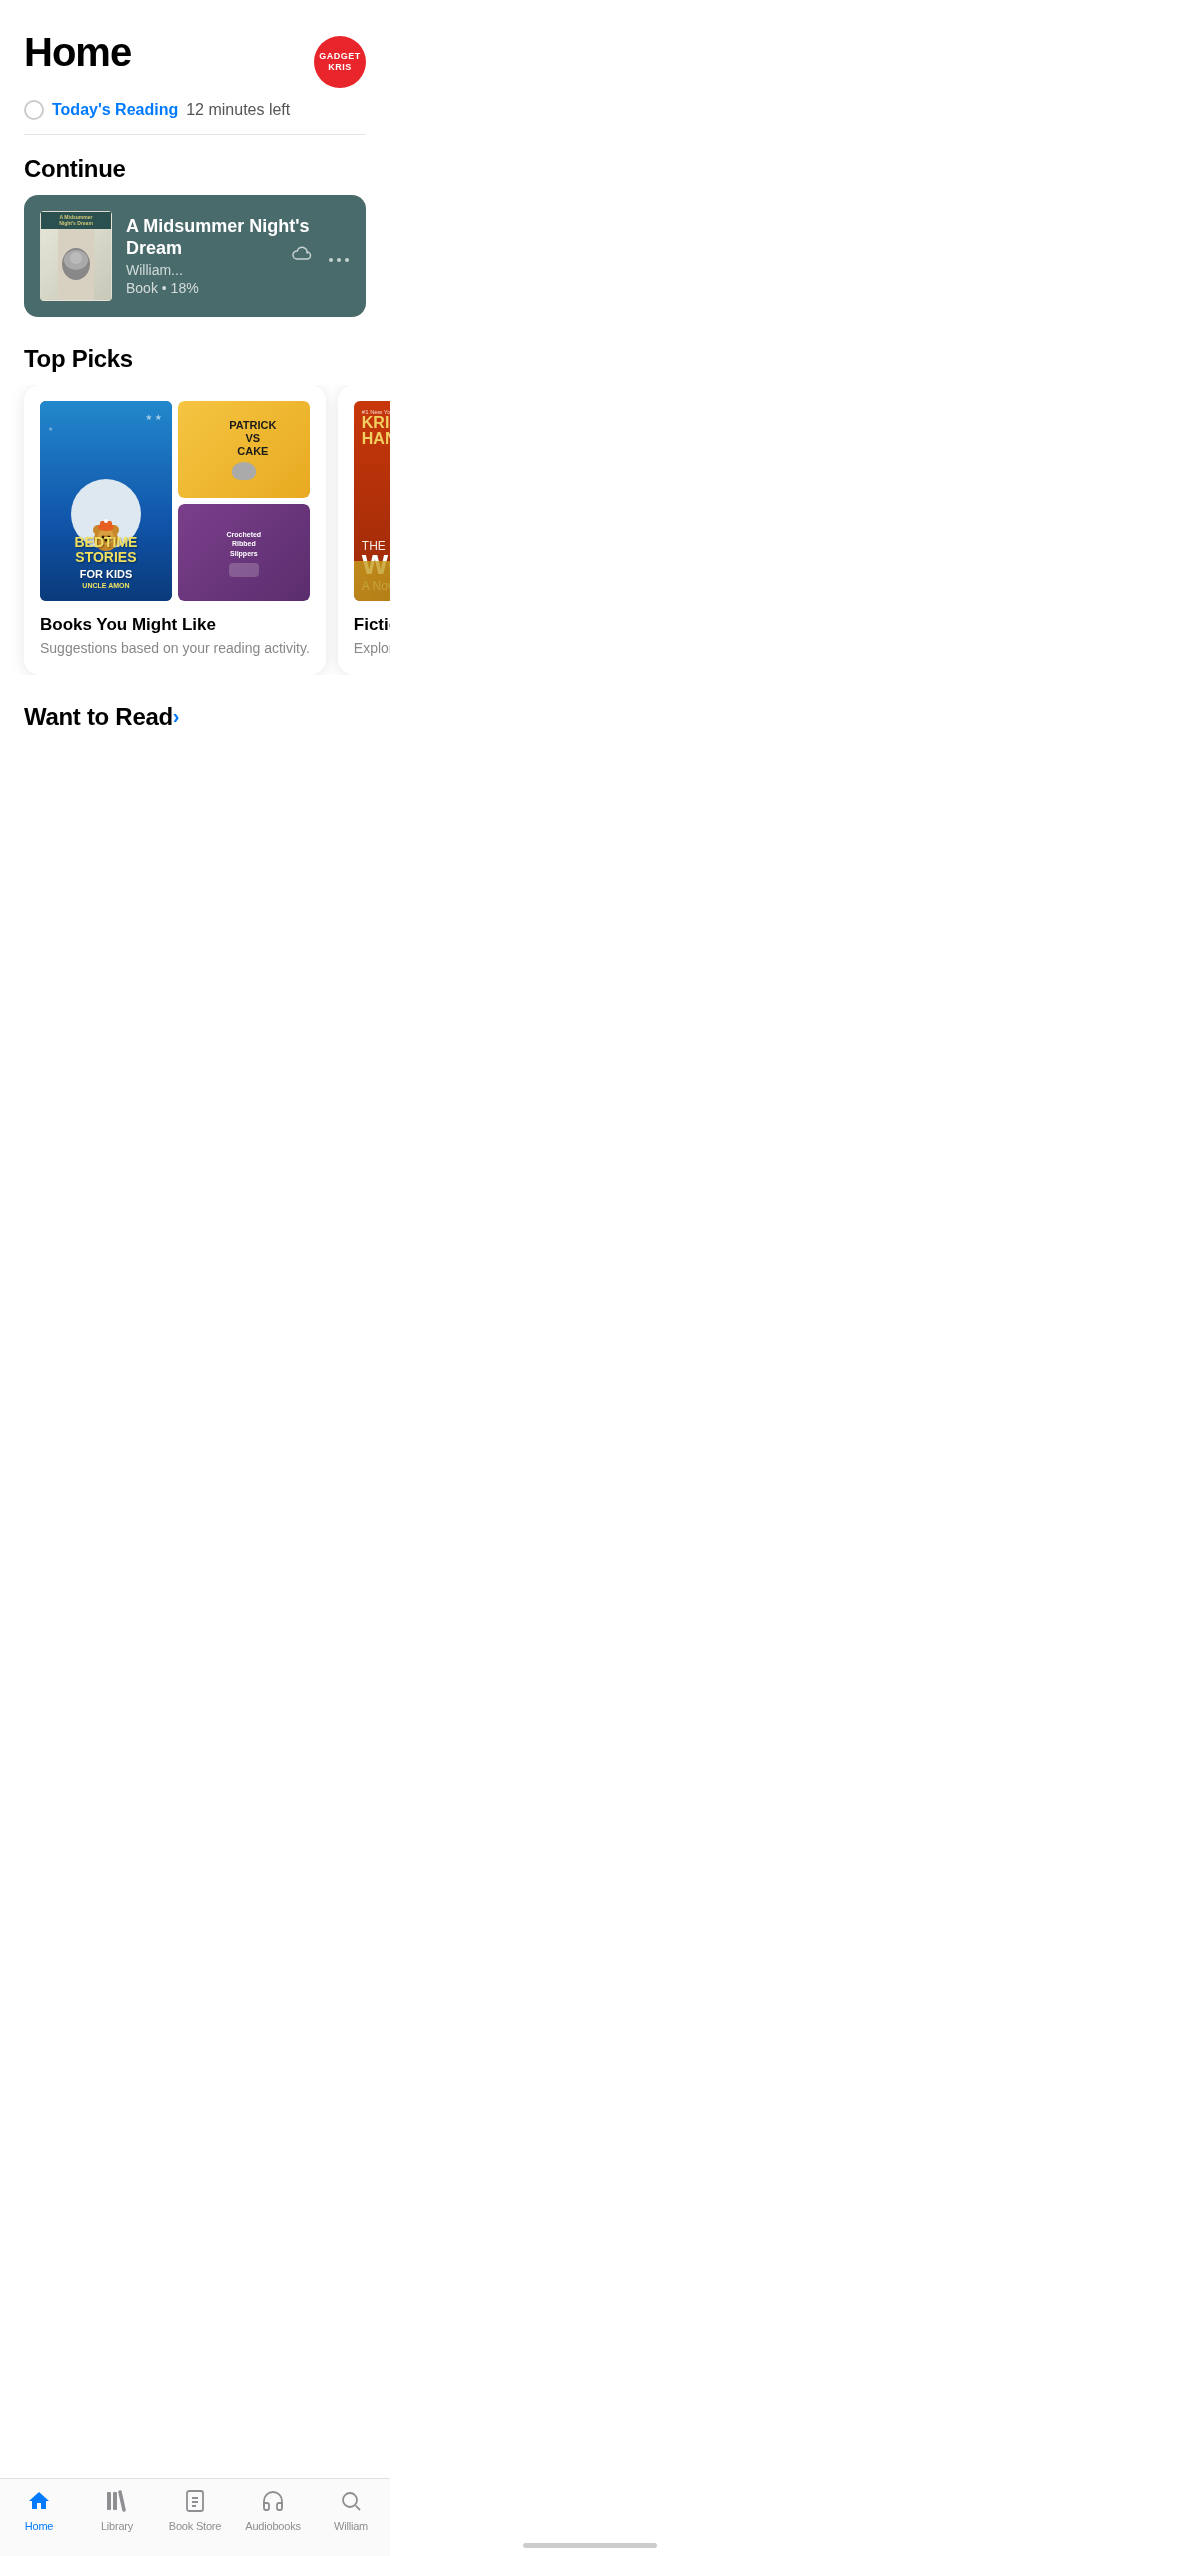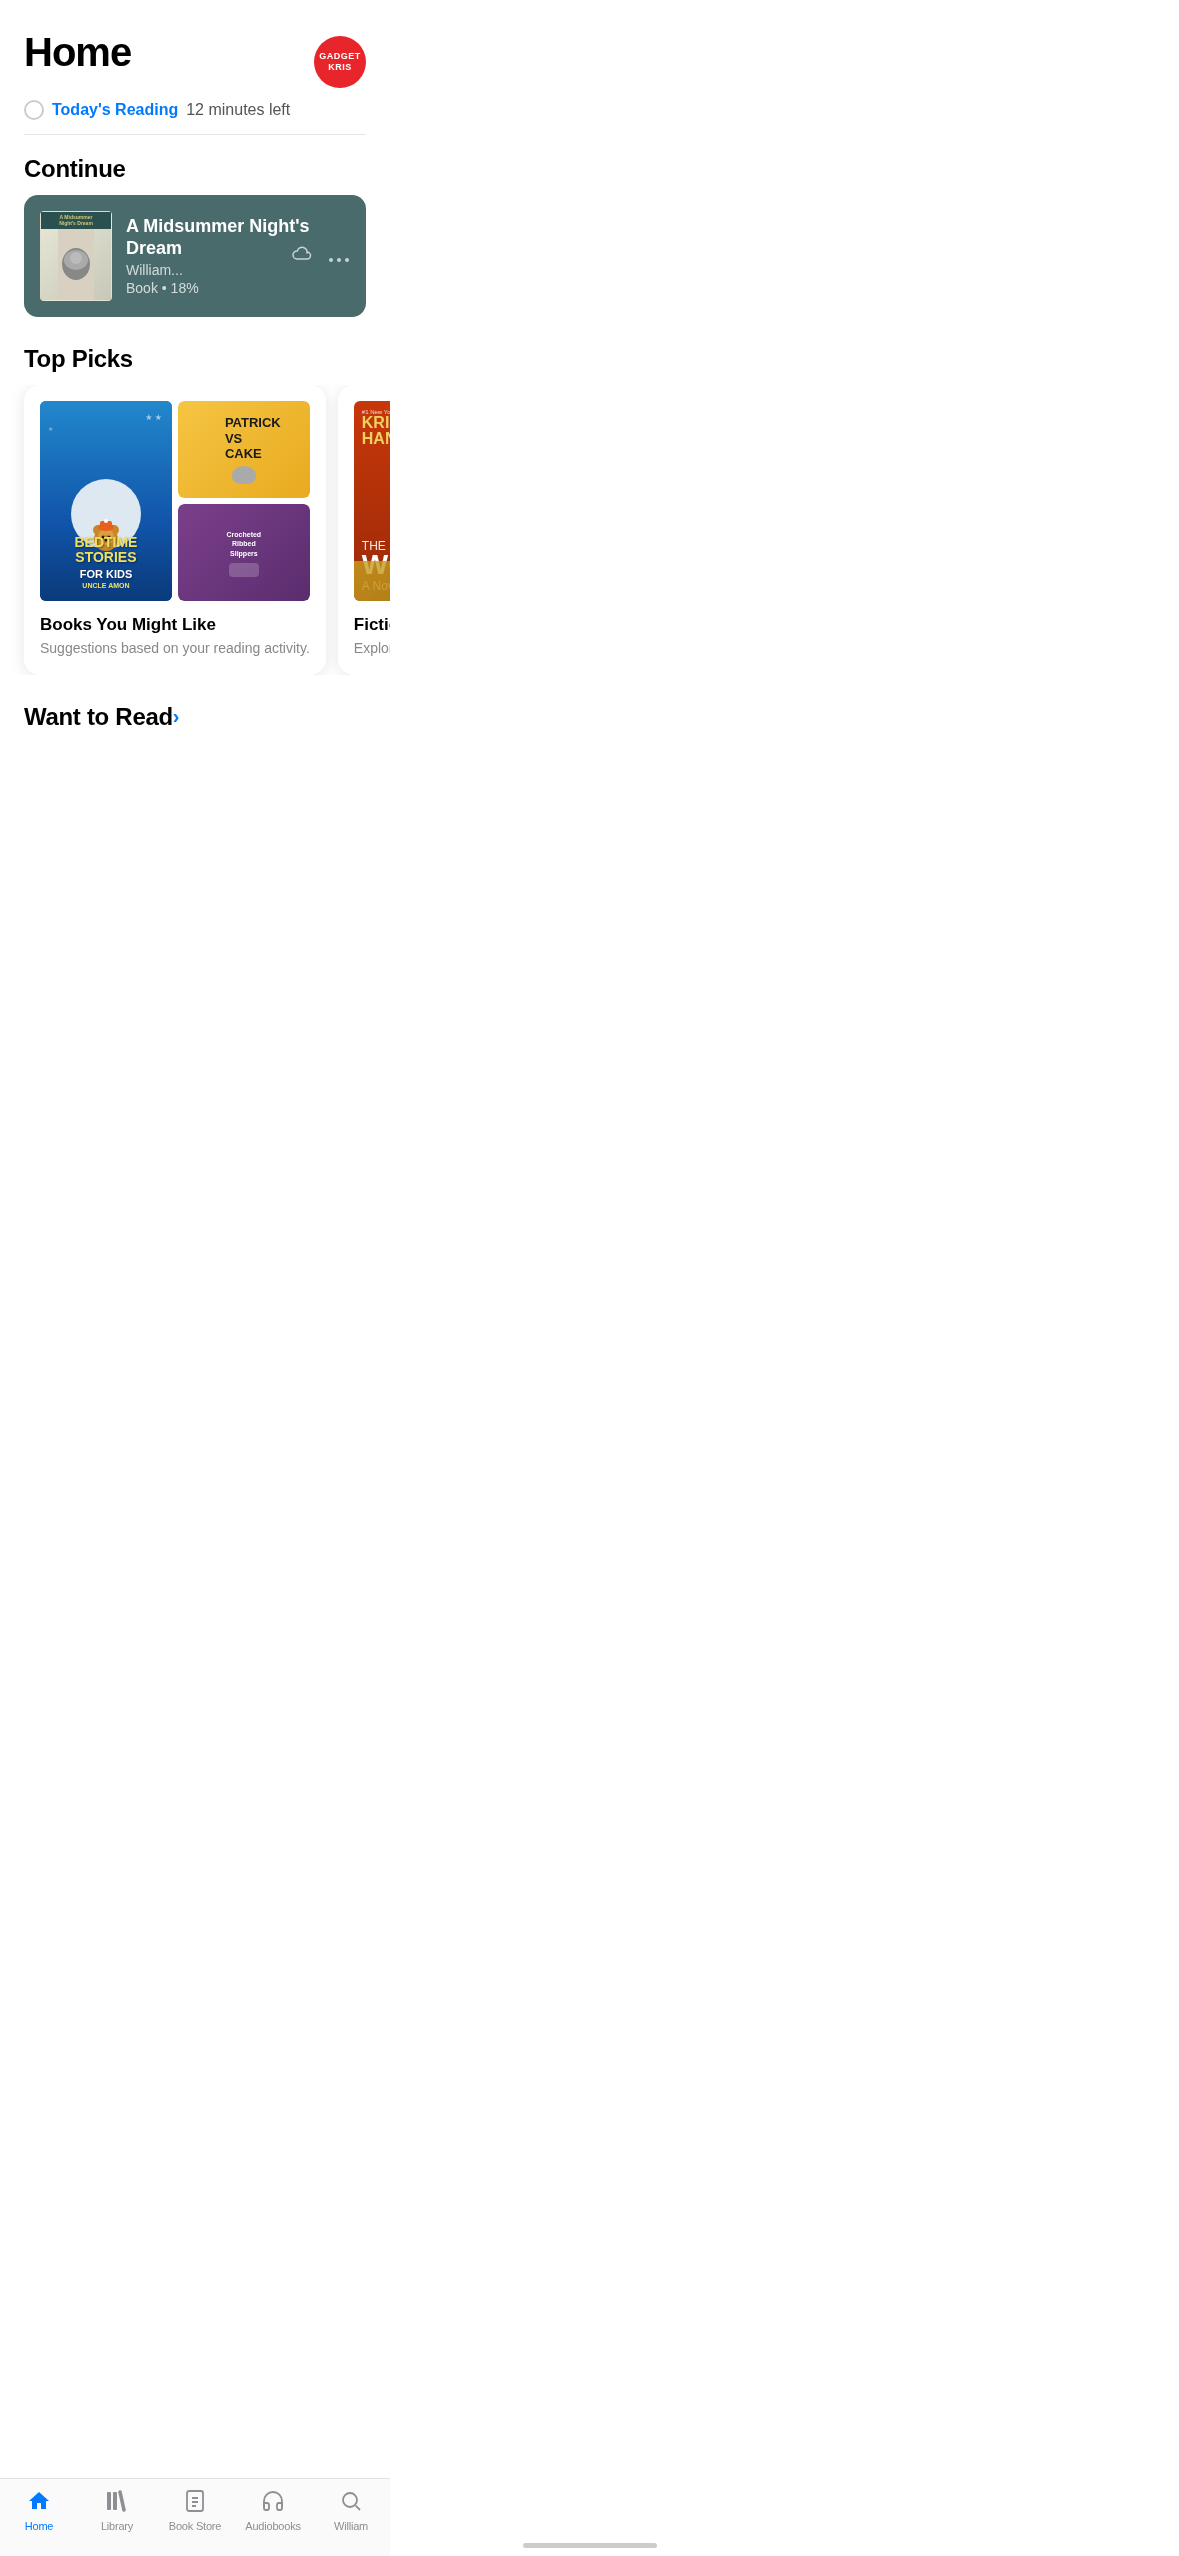--- a/index.html
+++ b/index.html
@@ -306,24 +306,24 @@
     .patrick-cake-bg {
       background: linear-gradient(135deg, #f5c542 0%, #e8aa20 100%);
       width: 100%;
       height: 100%;
       display: flex;
       flex-direction: column;
       align-items: center;
       justify-content: center;
     }
     .patrick-title {
-      font-size: 13px;
+      font-size: 11px;
       font-weight: 900;
       color: #1a1a1a;
-      text-align: left;
+      text-align: center;
       text-transform: uppercase;
       line-height: 1.2;
       margin-left: 18px;
     }
     .slippers-bg {
       background: linear-gradient(135deg, #7b3f8a 0%, #5a2d6e 100%);
       width: 100%;
       height: 100%;
       display: flex;
       flex-direction: column;

